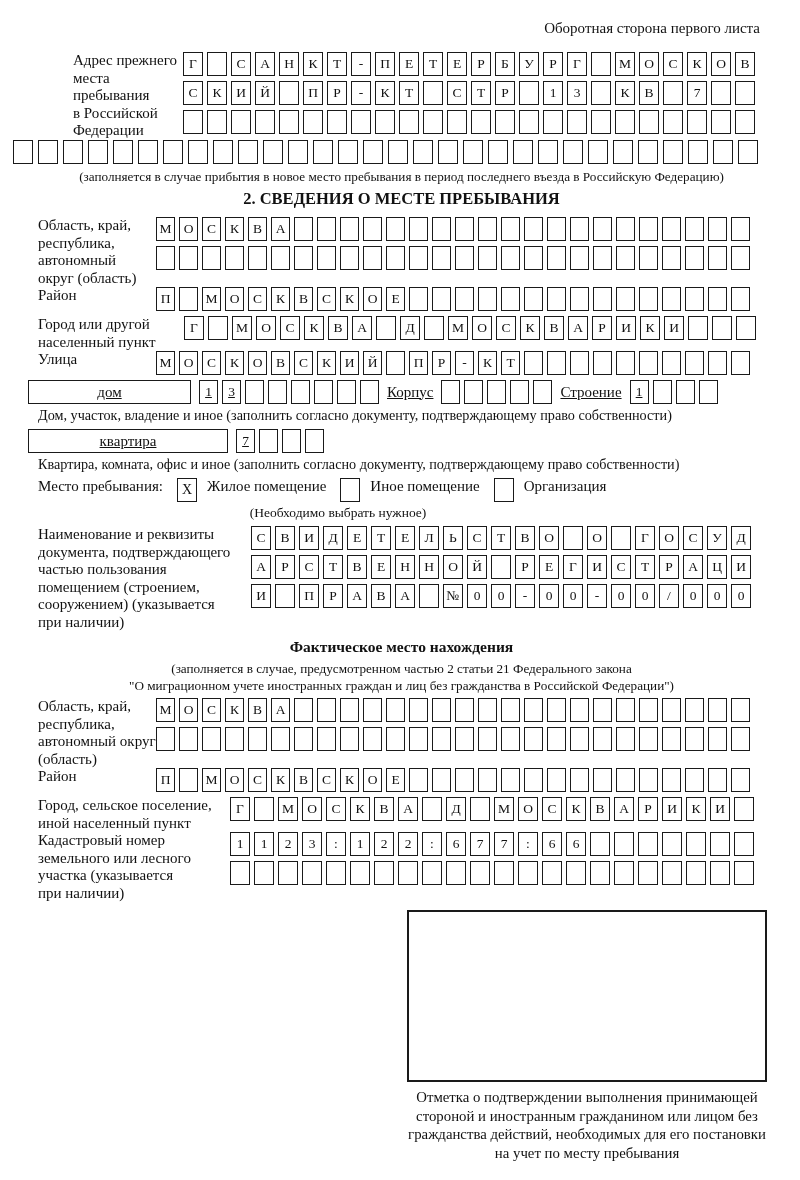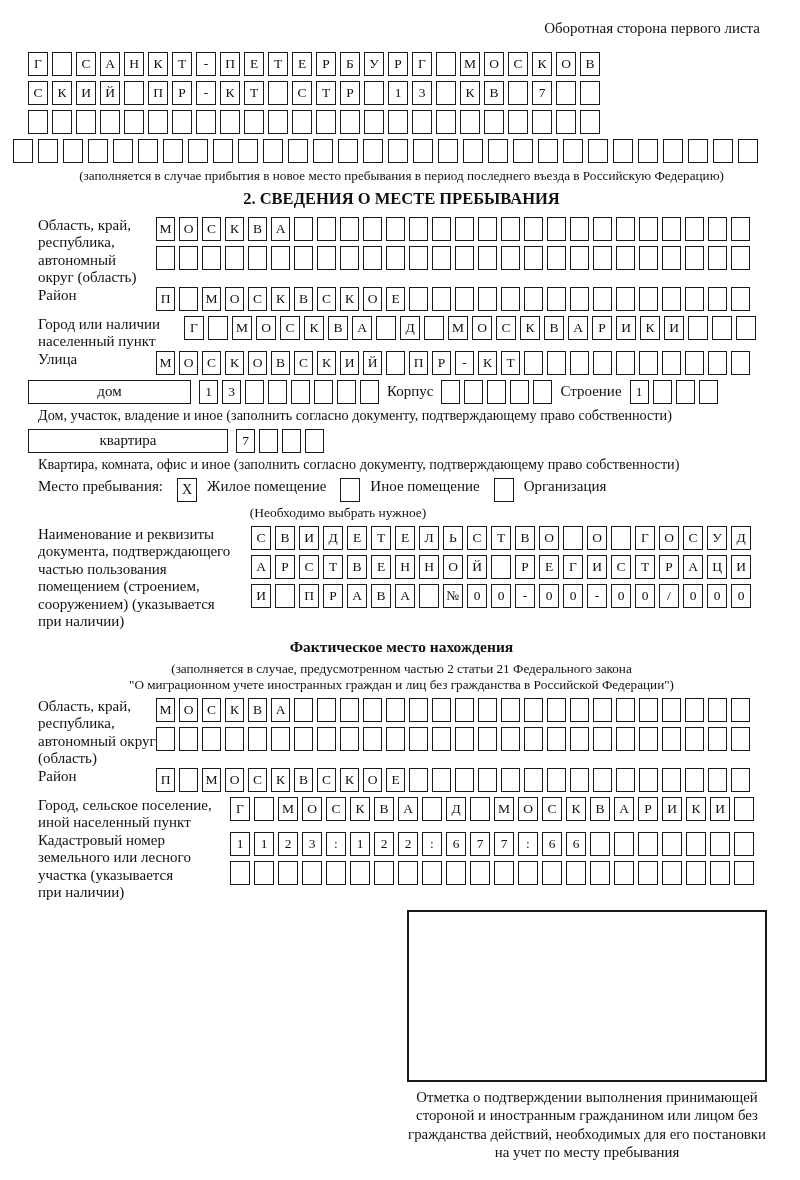--- a/index.html
+++ b/index.html
@@ -29,21 +29,21 @@
     font-size:13.5px; background:#fff;
   }
   .w20 .cell { width:20px; }
   .fullrow { gap:5px; margin-left:-15px; }
   .fullrow .cell { width:20px; }
 
   .note { text-align:center; font-size:13.2px; line-height:16.5px; margin:0 0 4px 0; white-space:pre-line; }
   .sec-title { text-align:center; font-weight:bold; font-size:16.5px; margin:3px 0 8px 0; }
   .sub-title { text-align:center; font-weight:bold; font-size:15.5px; margin:7px 0 5px 0;font-family:Liberation Serif, serif; }
 
-  .inline-row { display:flex; align-items:center; }
+  .inline-row { display:flex; align-items:center;text-decoration:underline; }
   .boxwide {
     border:1.5px solid #1a1a1a; height:24px; box-sizing:border-box;
     display:flex; align-items:center; justify-content:center;
     font-size:15px; flex:none; background:#fff;
   }
   .boxwide.dom { width:163px; margin-right:8px; }
   .boxwide.kv  { width:200px; margin-right:8px; }
   .inline-lab  { font-size:15px; margin:0 8px; white-space:nowrap; }
   .caption { font-size:14.2px; line-height:18px; margin:0 0 5px 10px; }
 
@@ -62,20 +62,24 @@
   .mb2 { margin-bottom:2px; }
 </style>
 </head>
 <body>
 
 <div class="page">
 
   <div class="hdr">Оборотная сторона первого листа</div>
 
   <div class="frow">
+    <div class="lbl addr">Адрес прежнего
+места пребывания
+в Российской
+Федерации</div>
     <div>
       <div class="cellrow w20">
           <span class="cell">Г</span>
           <span class="cell"></span>
           <span class="cell">С</span>
           <span class="cell">А</span>
           <span class="cell">Н</span>
           <span class="cell">К</span>
           <span class="cell">Т</span>
           <span class="cell">-</span>
@@ -277,21 +281,21 @@
         <span class="cell"></span>
         <span class="cell"></span>
         <span class="cell"></span>
         <span class="cell"></span>
         <span class="cell"></span>
         <span class="cell"></span>
       </div>
   </div>
 
   <div class="frow">
-    <div class="lbl w156">Город или наличии
+    <div class="lbl w156">Город или другой
 населенный пункт</div>
     <div class="cellrow w20">
         <span class="cell">Г</span>
         <span class="cell"></span>
         <span class="cell">М</span>
         <span class="cell">О</span>
         <span class="cell">С</span>
         <span class="cell">К</span>
         <span class="cell">В</span>
         <span class="cell">А</span>

